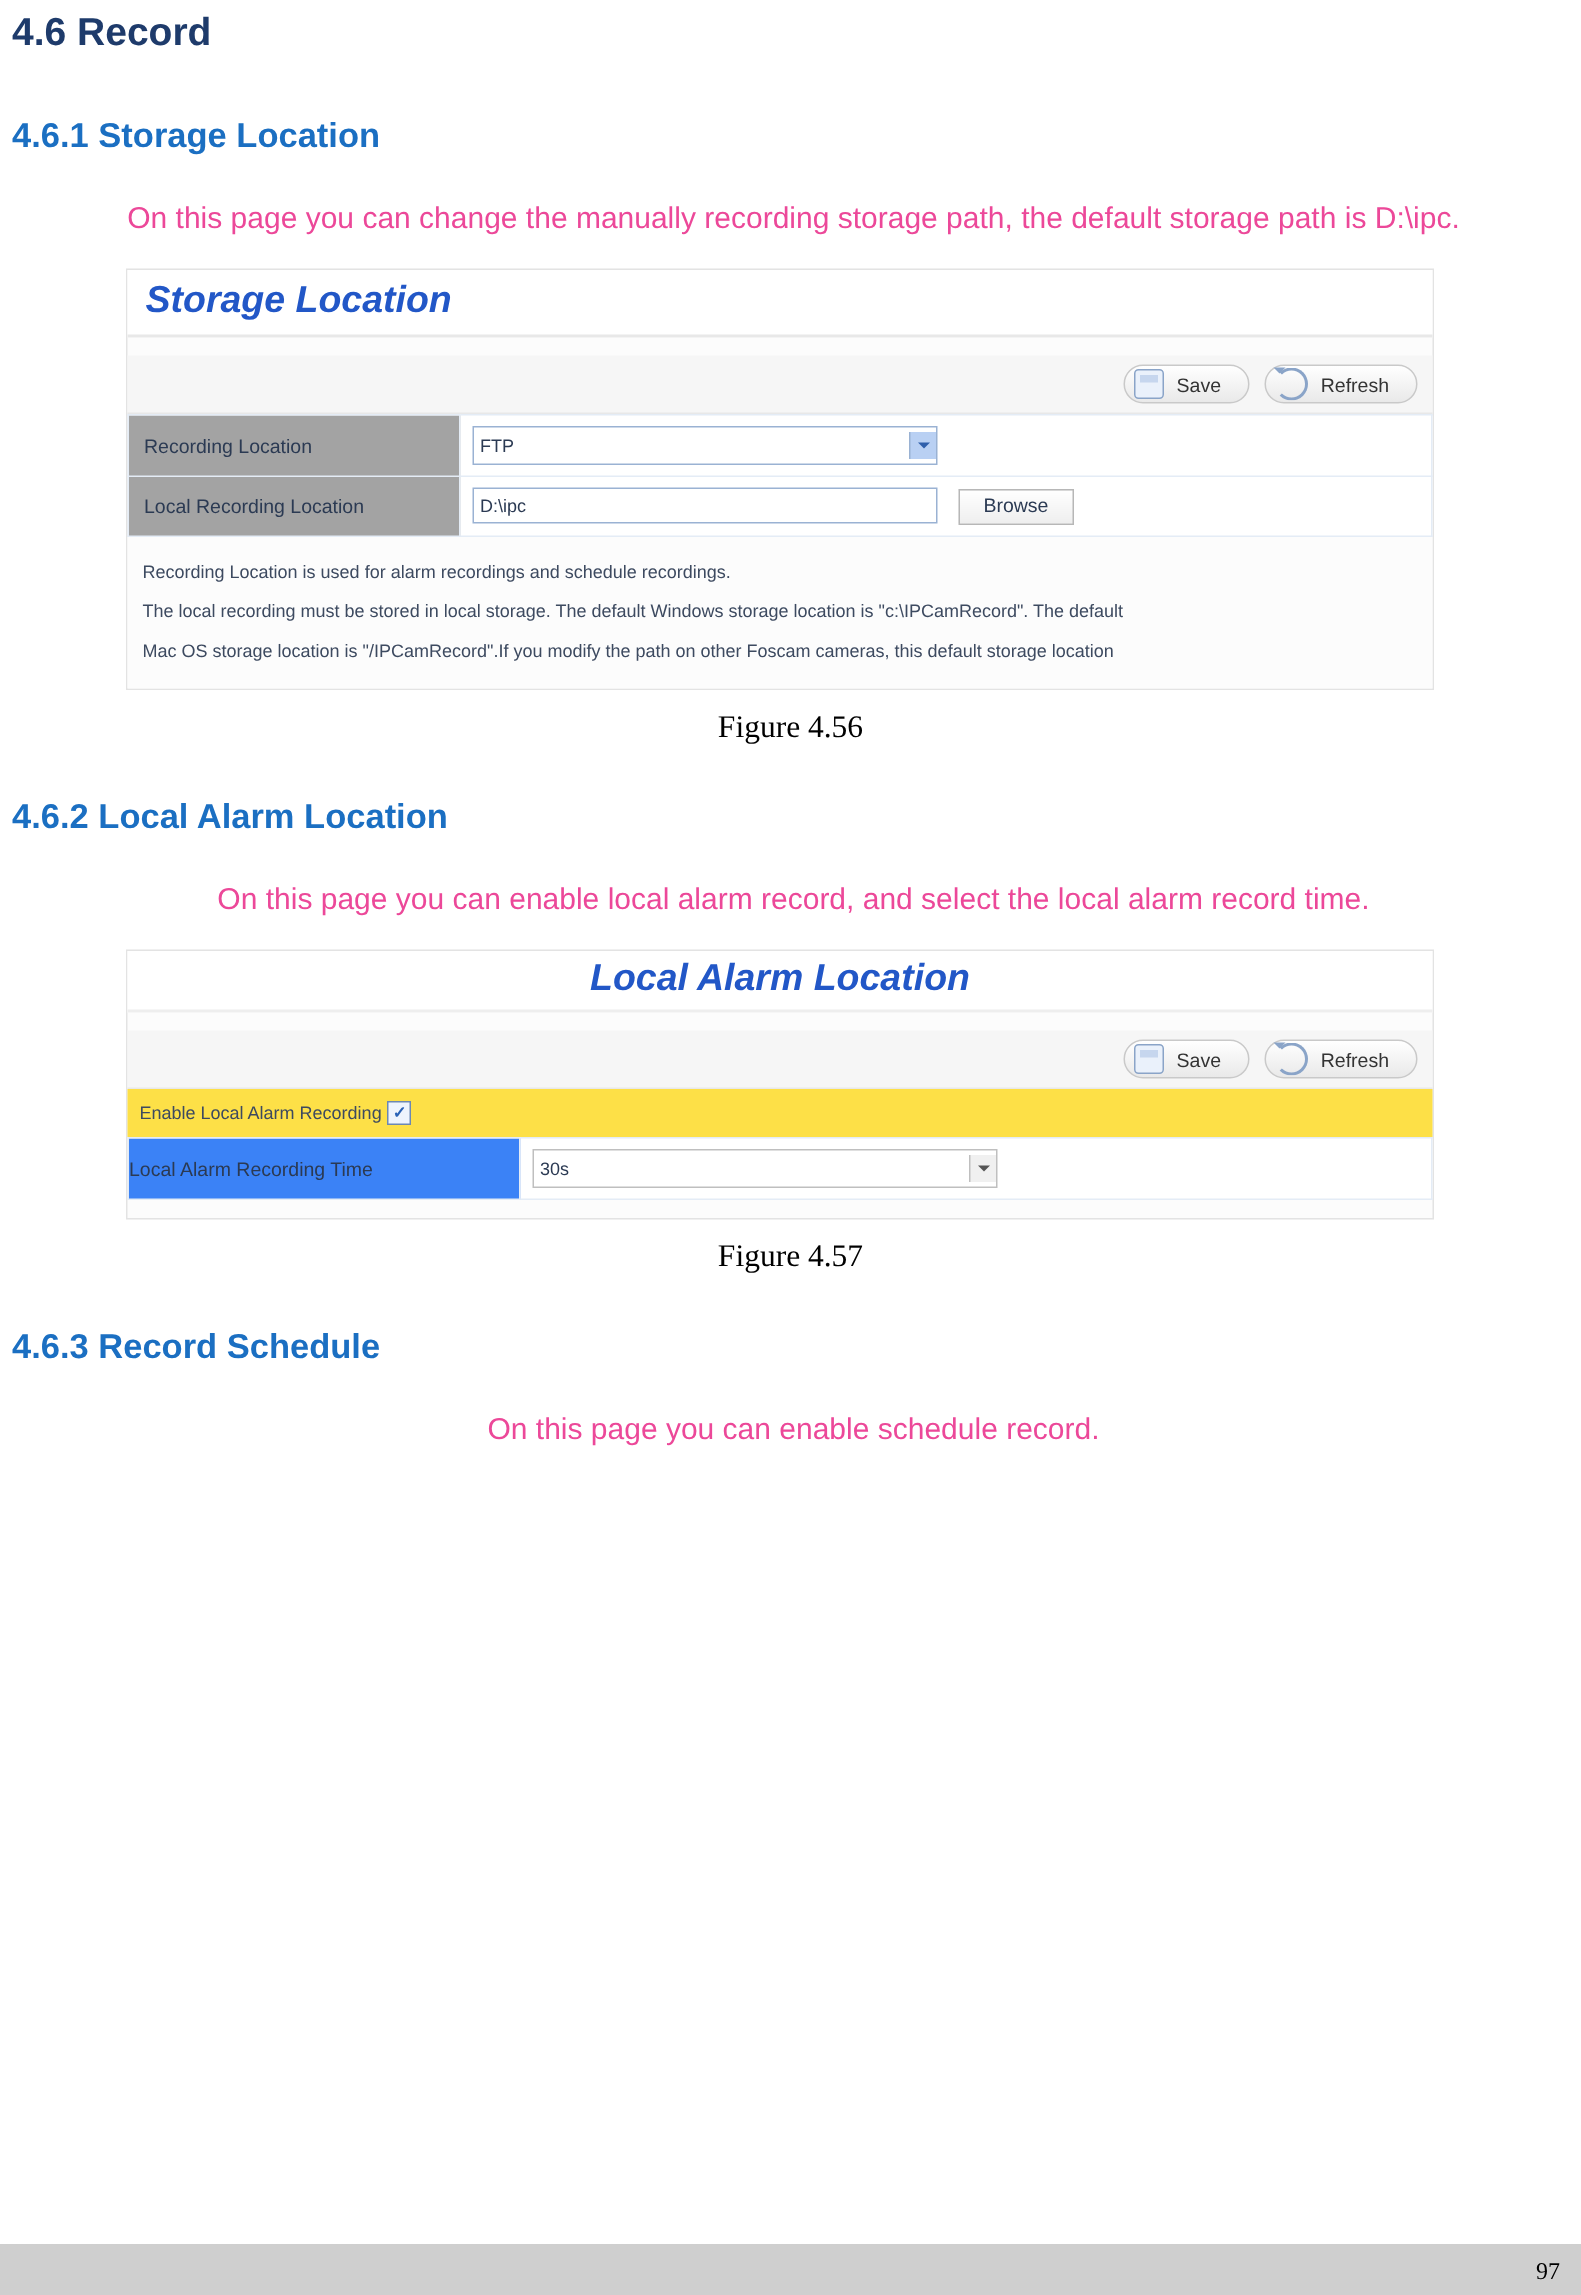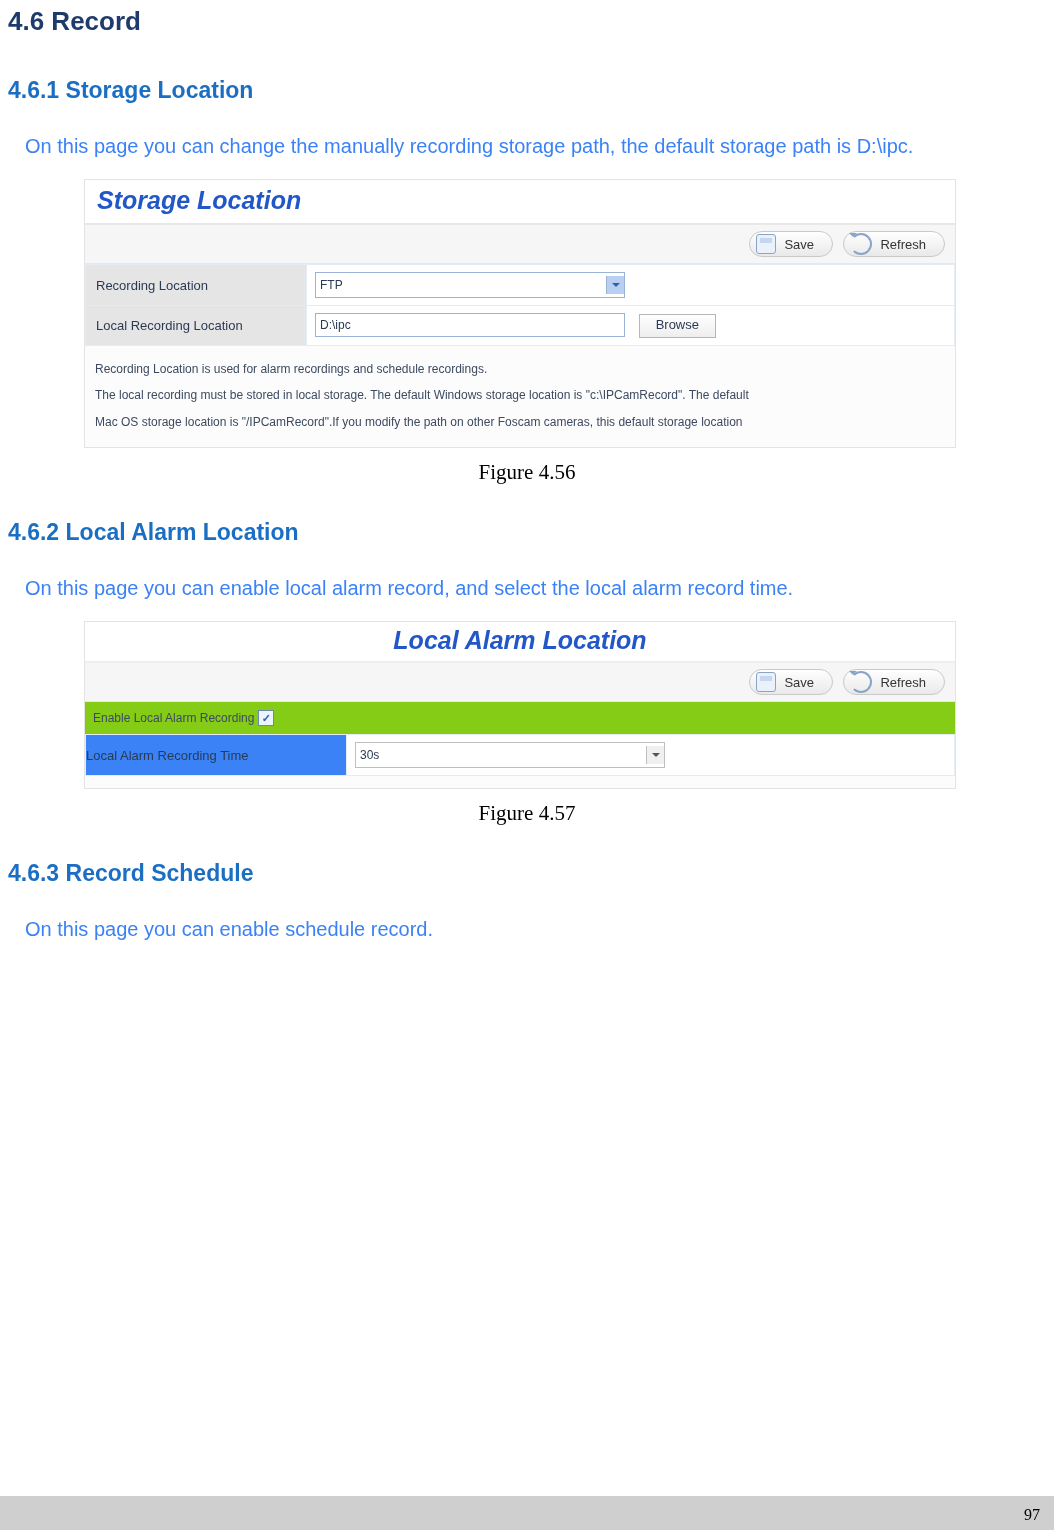--- a/index.html
+++ b/index.html
@@ -9,21 +9,21 @@
     width:1054px;
     background:#fff;
     position:relative;
     height:1530px;
   }
   .page{
     padding:6px 8px 0 8px;
   }
   .h1{font-size:26px;font-weight:bold;color:#1e3b6b;margin:0 0 40px 0;}
   .h2{font-size:23px;font-weight:bold;color:#1b6fc2;margin:0 0 28px 0;}
-  .para{font-size:20px;color:#3b82f6;margin:0 0 18px 17px;line-height:1.45;}
+  .para{font-size:20px;color:#ec4899;margin:0 0 18px 4px;line-height:1.45;text-align:center;}
   .figcap{font-family:"Times New Roman",serif;font-size:21px;text-align:center;margin:12px 0 34px 0;}
 
   
   .panel{
     margin:0 0 0 76px;
     width:870px;
     border:1px solid #e3e3e3;
     background:#fcfcfc;
   }
   .panel-title{
@@ -34,20 +34,21 @@
     color:#2257c7;
     padding:6px 0 8px 12px;
     border-bottom:2px solid #e8e8e8;
     background:#fff;
   }
   .toolbar{
     background:#f6f6f6;
     border-bottom:1px solid #e8e8e8;
     padding:6px 10px 6px 0;
     text-align:right;
+    margin-top:12px;
   }
   .pillbtn{
     display:inline-flex;
     align-items:center;
     height:24px;
     border:1px solid #c9c9c9;
     border-radius:14px;
     background:linear-gradient(#ffffff,#e9e9e9);
     padding:0 18px 0 6px;
     margin-left:6px;
@@ -58,21 +59,21 @@
   .pillbtn .ico{
     width:18px;height:18px;display:inline-block;margin-right:8px;
   }
   .ico-save{border:1px solid #8aa4c8;border-radius:3px;background:#eaf1fb;position:relative;}
   .ico-save::after{content:"";position:absolute;left:3px;right:3px;top:3px;height:5px;background:#c6d6ee;}
   .ico-refresh{border:2px solid #8aa4c8;border-radius:50%;border-left-color:transparent;position:relative;}
   .ico-refresh::after{content:"";position:absolute;left:-3px;top:-2px;border:4px solid transparent;border-top-color:#8aa4c8;}
 
   .grid{width:100%;border-collapse:collapse;}
   .grid td{border:1px solid #e4ecf6;font-size:13px;color:#2b3a53;background:#fff;padding:0;}
-  .grid td.lbl{width:200px;padding:8px 10px;background:#e5e5e5;}
+  .grid td.lbl{width:200px;padding:8px 10px;background:#a3a3a3;}
   .grid td.ctrl{padding:7px 8px;}
   .sel{
     width:300px;height:22px;
     border:1px solid #9ab2d3;
     background:#fff;font-size:12px;padding:1px 4px;
     display:inline-flex;align-items:center;justify-content:space-between;
   }
   .sel .caret{
     width:17px;height:18px;margin-right:-4px;
     background:#b9d0f3;border-left:1px solid #9ab2d3;
@@ -97,21 +98,21 @@
     border:1px solid #e3e3e3;
     background:#fcfcfc;
   }
   .panel2-title{
     font-family:Verdana,Geneva,sans-serif;
     text-align:center;
     font-size:25px;font-weight:bold;font-style:italic;color:#2257c7;
     padding:4px 0 6px 0;border-bottom:2px solid #eee;background:#fff;
   }
   .enable-row{
-    font-size:12px;color:#3d4a60;padding:8px 0 8px 8px;background:#84cc16;
+    font-size:12px;color:#3d4a60;padding:8px 0 8px 8px;background:#fde047;
     display:flex;align-items:center;gap:4px;
   }
   .chk{width:14px;height:14px;border:1px solid #6d88b2;background:#eef4fd;display:inline-flex;align-items:center;justify-content:center;}
   .chk::after{content:"✓";font-size:11px;color:#2b63b6;font-weight:bold;line-height:1;}
   .grid2{width:100%;border-collapse:collapse;}
   .grid2 td{border:1px solid #e4ecf6;font-size:13px;color:#2b3a53;background:#fff;padding:0;}
   .grid2 td.lbl{width:260px;padding:8px 0;background:#3b82f6;}
   .grid2 td.ctrl{padding:7px 8px;}
   .sel2{
     width:300px;height:22px;border:1px solid #bfbfbf;background:#fff;

